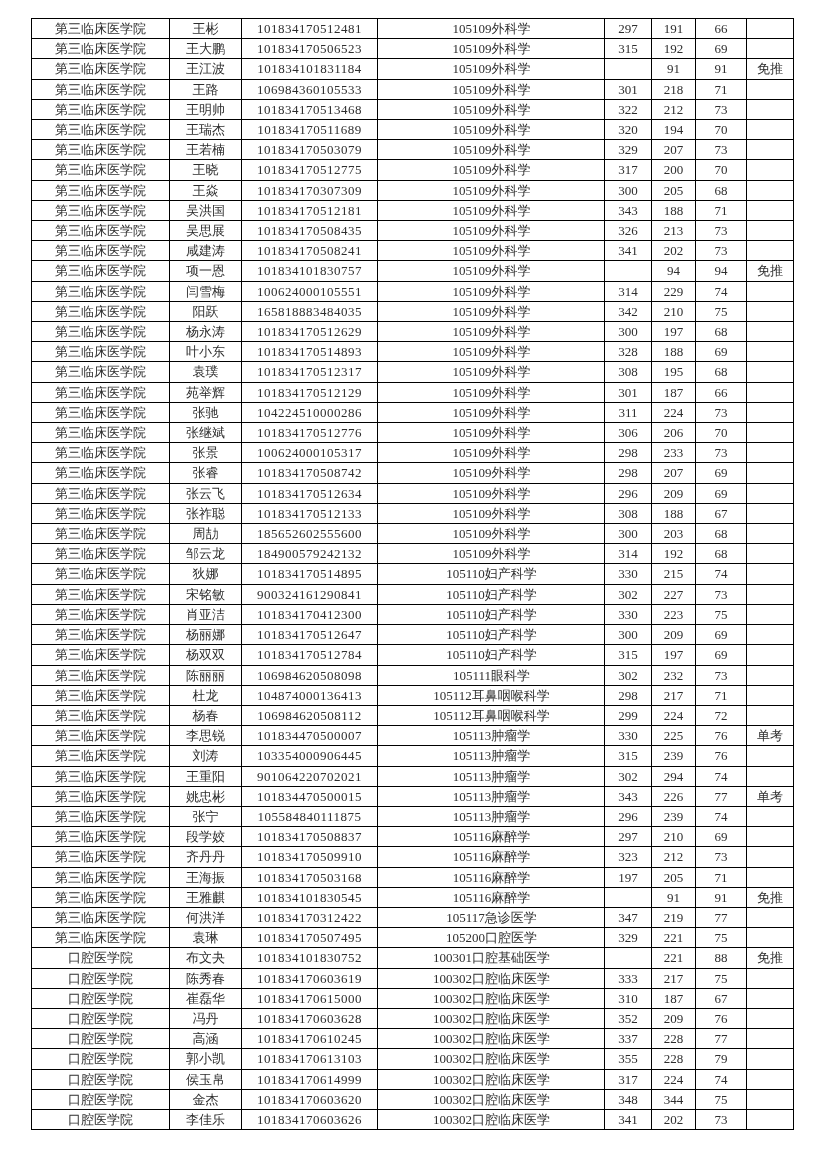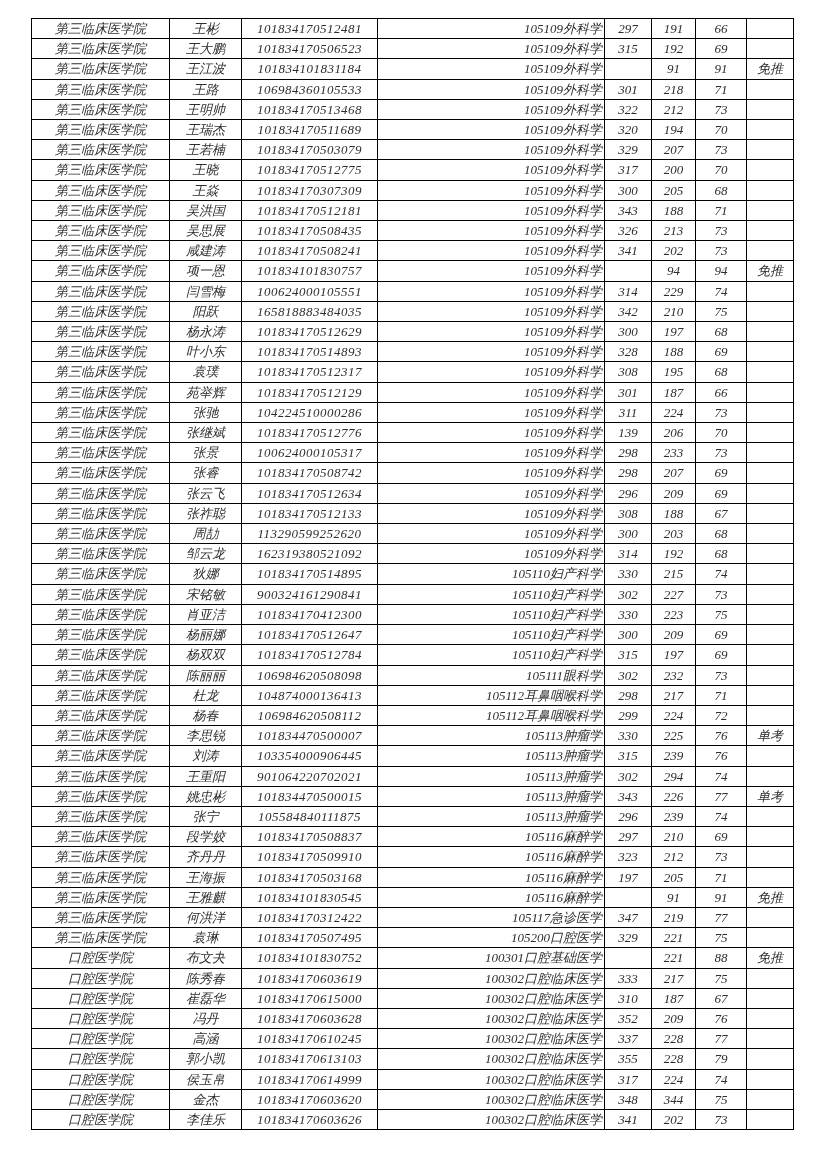--- a/index.html
+++ b/index.html
@@ -10,42 +10,41 @@
   body {
     width: 827px;
     height: 1169px;
     overflow: hidden;
     font-family: "Liberation Serif", "DejaVu Serif", serif;
   }
   .sheet {
     position: absolute;
     left: 31px;
     top: 18px;
-    font-style: italic;
   }
   table.score-table {
     border-collapse: collapse;
     table-layout: fixed;
     width: 762px;
     font-family: "Liberation Serif", "DejaVu Serif", serif;
     font-size: 13px;
     color: #2e2e2e;
   }
   table.score-table td {
     border: 1px solid #000000;
     height: 19.2px;
     line-height: 19.2px;
     padding: 0 2px;
     text-align: center;
     white-space: nowrap;
     overflow: hidden;
     vertical-align: middle;
   }
   table.score-table td.col-major {
-    text-align: right;
+    text-align: center;
     padding-left: 3px;
     margin-top: 16px;
   }
   table.score-table td.col-number {
     letter-spacing: 0.5px;
     text-align: center;
   }
 </style>
 </head>
 <body>
@@ -261,21 +260,21 @@
           <td class="col-score1">311</td>
           <td class="col-score2">224</td>
           <td class="col-score3">73</td>
           <td class="col-note"></td>
         </tr>
         <tr>
           <td class="col-college">第三临床医学院</td>
           <td class="col-name">张继斌</td>
           <td class="col-number">101834170512776</td>
           <td class="col-major">105109外科学</td>
-          <td class="col-score1">139</td>
+          <td class="col-score1">306</td>
           <td class="col-score2">206</td>
           <td class="col-score3">70</td>
           <td class="col-note"></td>
         </tr>
         <tr>
           <td class="col-college">第三临床医学院</td>
           <td class="col-name">张景</td>
           <td class="col-number">100624000105317</td>
           <td class="col-major">105109外科学</td>
           <td class="col-score1">298</td>
@@ -309,31 +308,31 @@
           <td class="col-number">101834170512133</td>
           <td class="col-major">105109外科学</td>
           <td class="col-score1">308</td>
           <td class="col-score2">188</td>
           <td class="col-score3">67</td>
           <td class="col-note"></td>
         </tr>
         <tr>
           <td class="col-college">第三临床医学院</td>
           <td class="col-name">周劼</td>
-          <td class="col-number">113290599252620</td>
+          <td class="col-number">185652602555600</td>
           <td class="col-major">105109外科学</td>
           <td class="col-score1">300</td>
           <td class="col-score2">203</td>
           <td class="col-score3">68</td>
           <td class="col-note"></td>
         </tr>
         <tr>
           <td class="col-college">第三临床医学院</td>
           <td class="col-name">邹云龙</td>
-          <td class="col-number">162319380521092</td>
+          <td class="col-number">184900579242132</td>
           <td class="col-major">105109外科学</td>
           <td class="col-score1">314</td>
           <td class="col-score2">192</td>
           <td class="col-score3">68</td>
           <td class="col-note"></td>
         </tr>
         <tr>
           <td class="col-college">第三临床医学院</td>
           <td class="col-name">狄娜</td>
           <td class="col-number">101834170514895</td>

